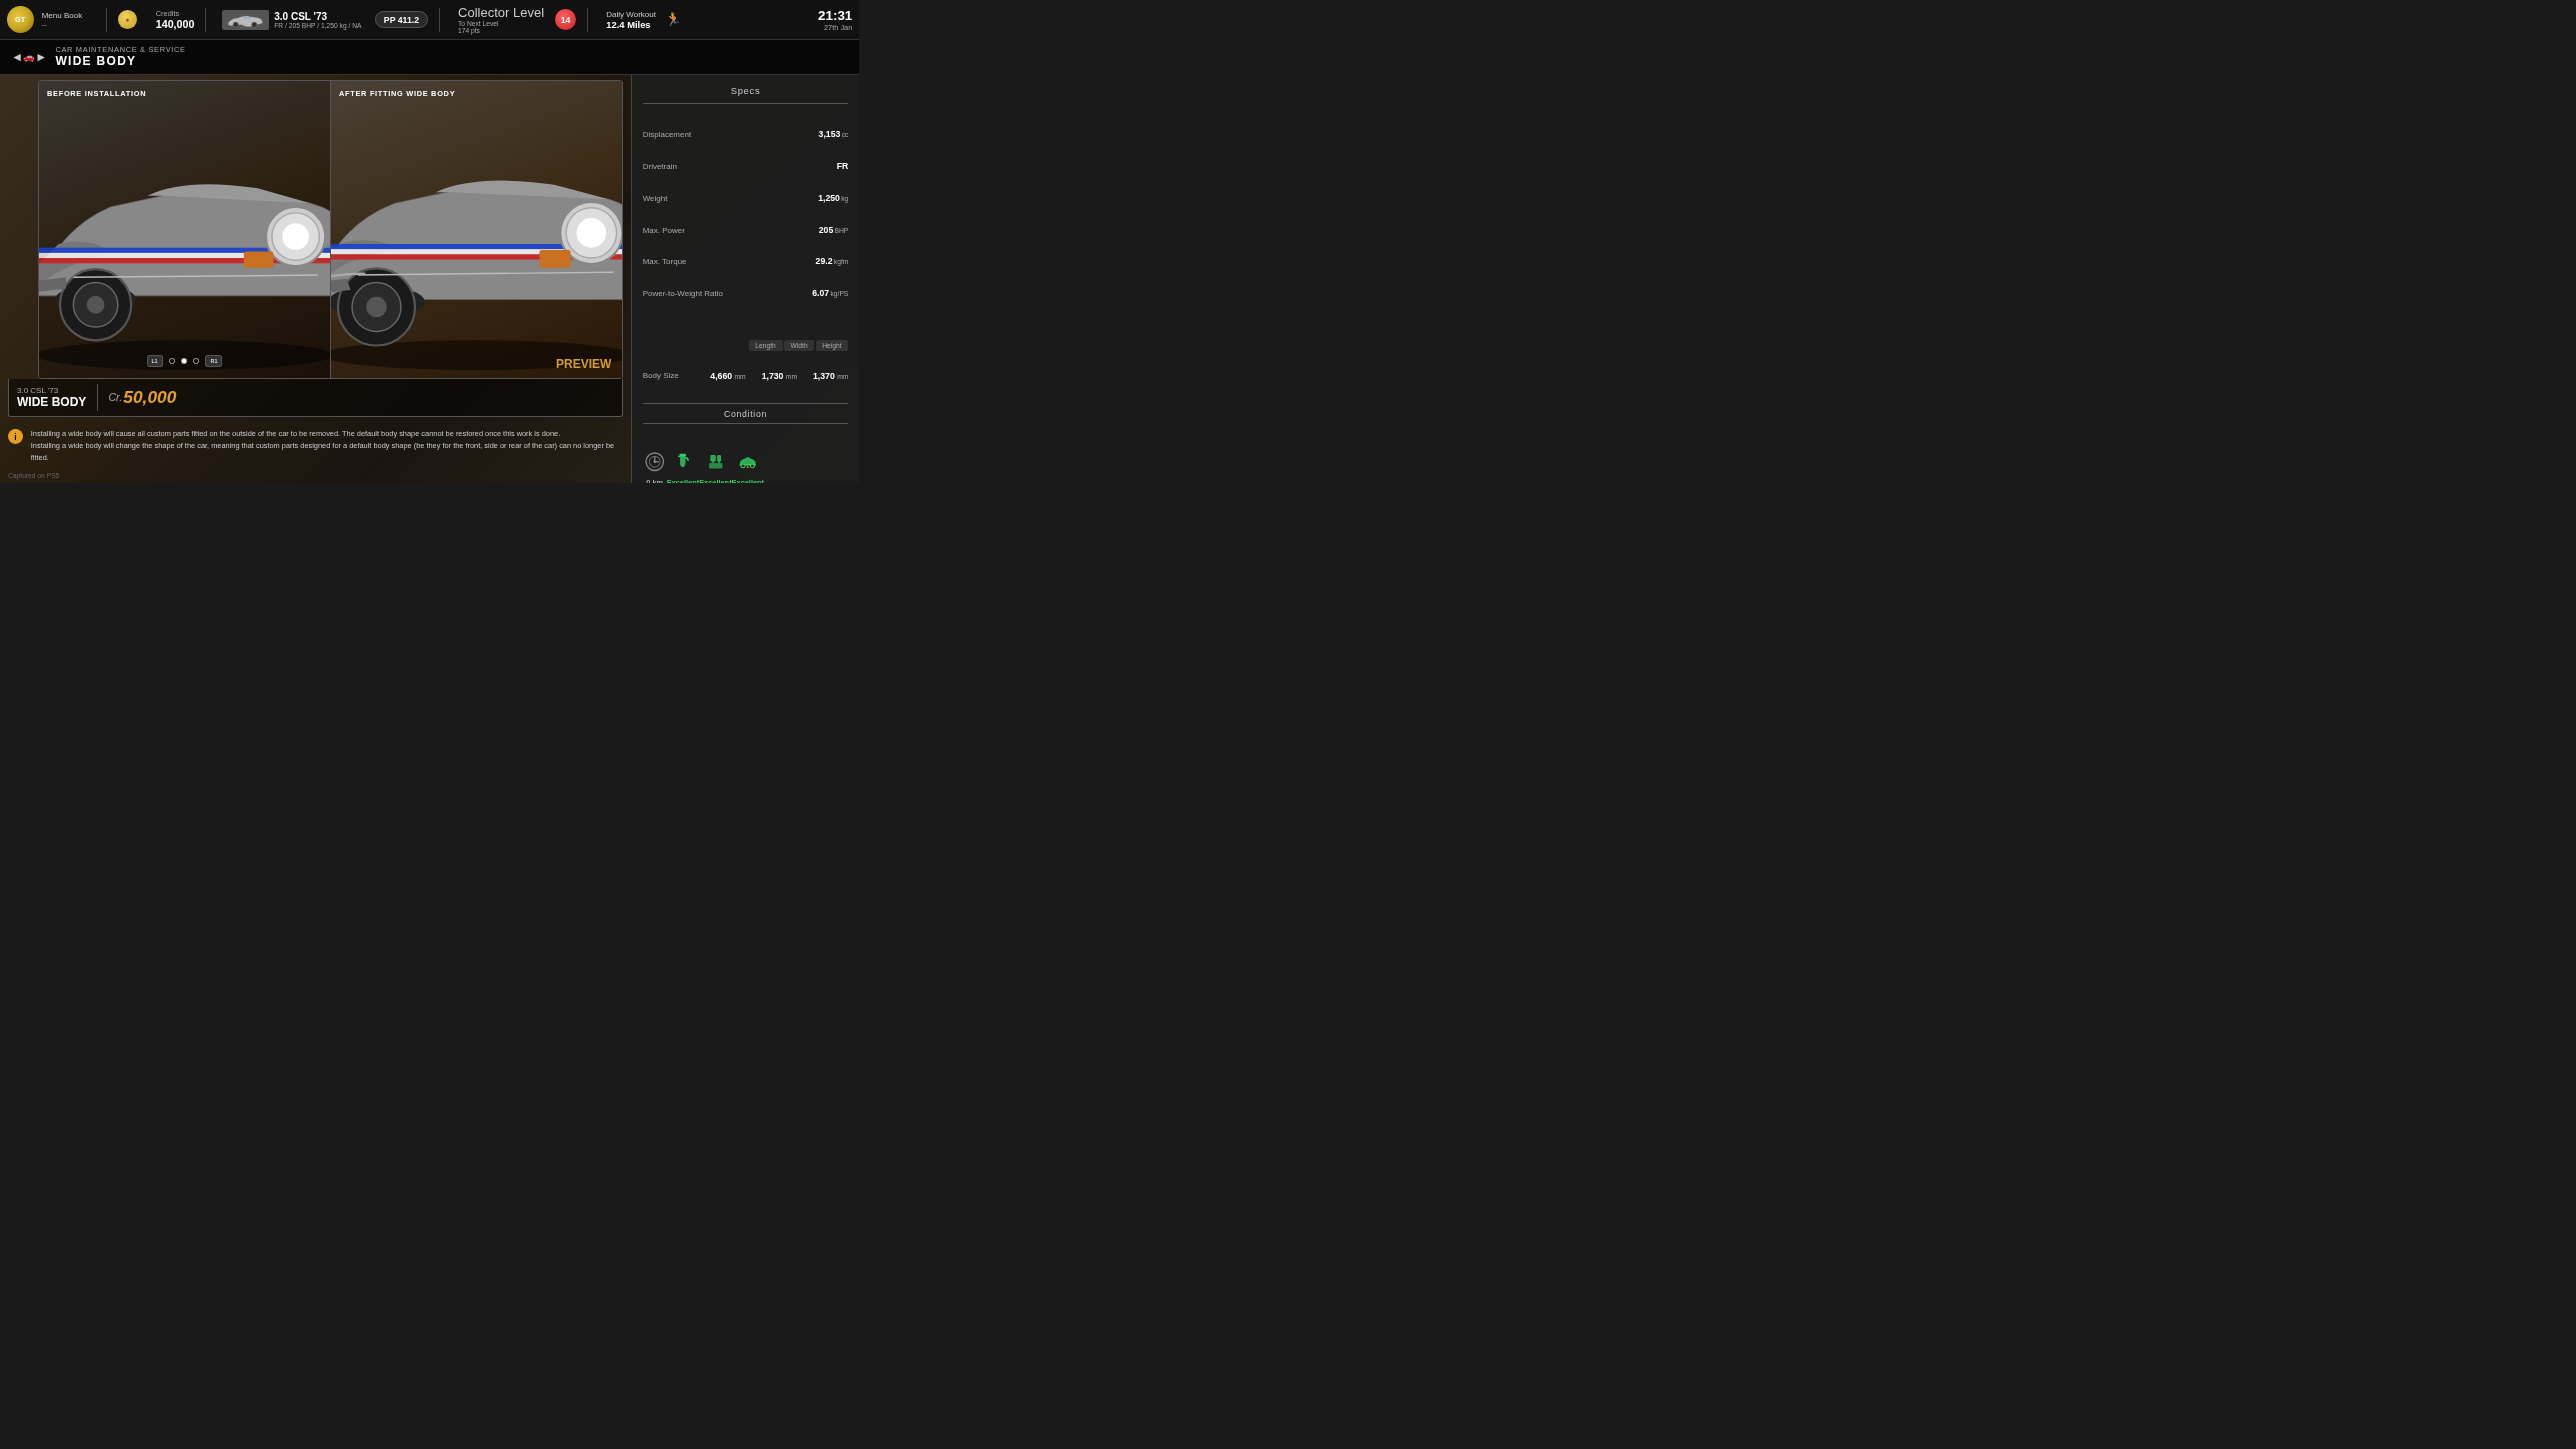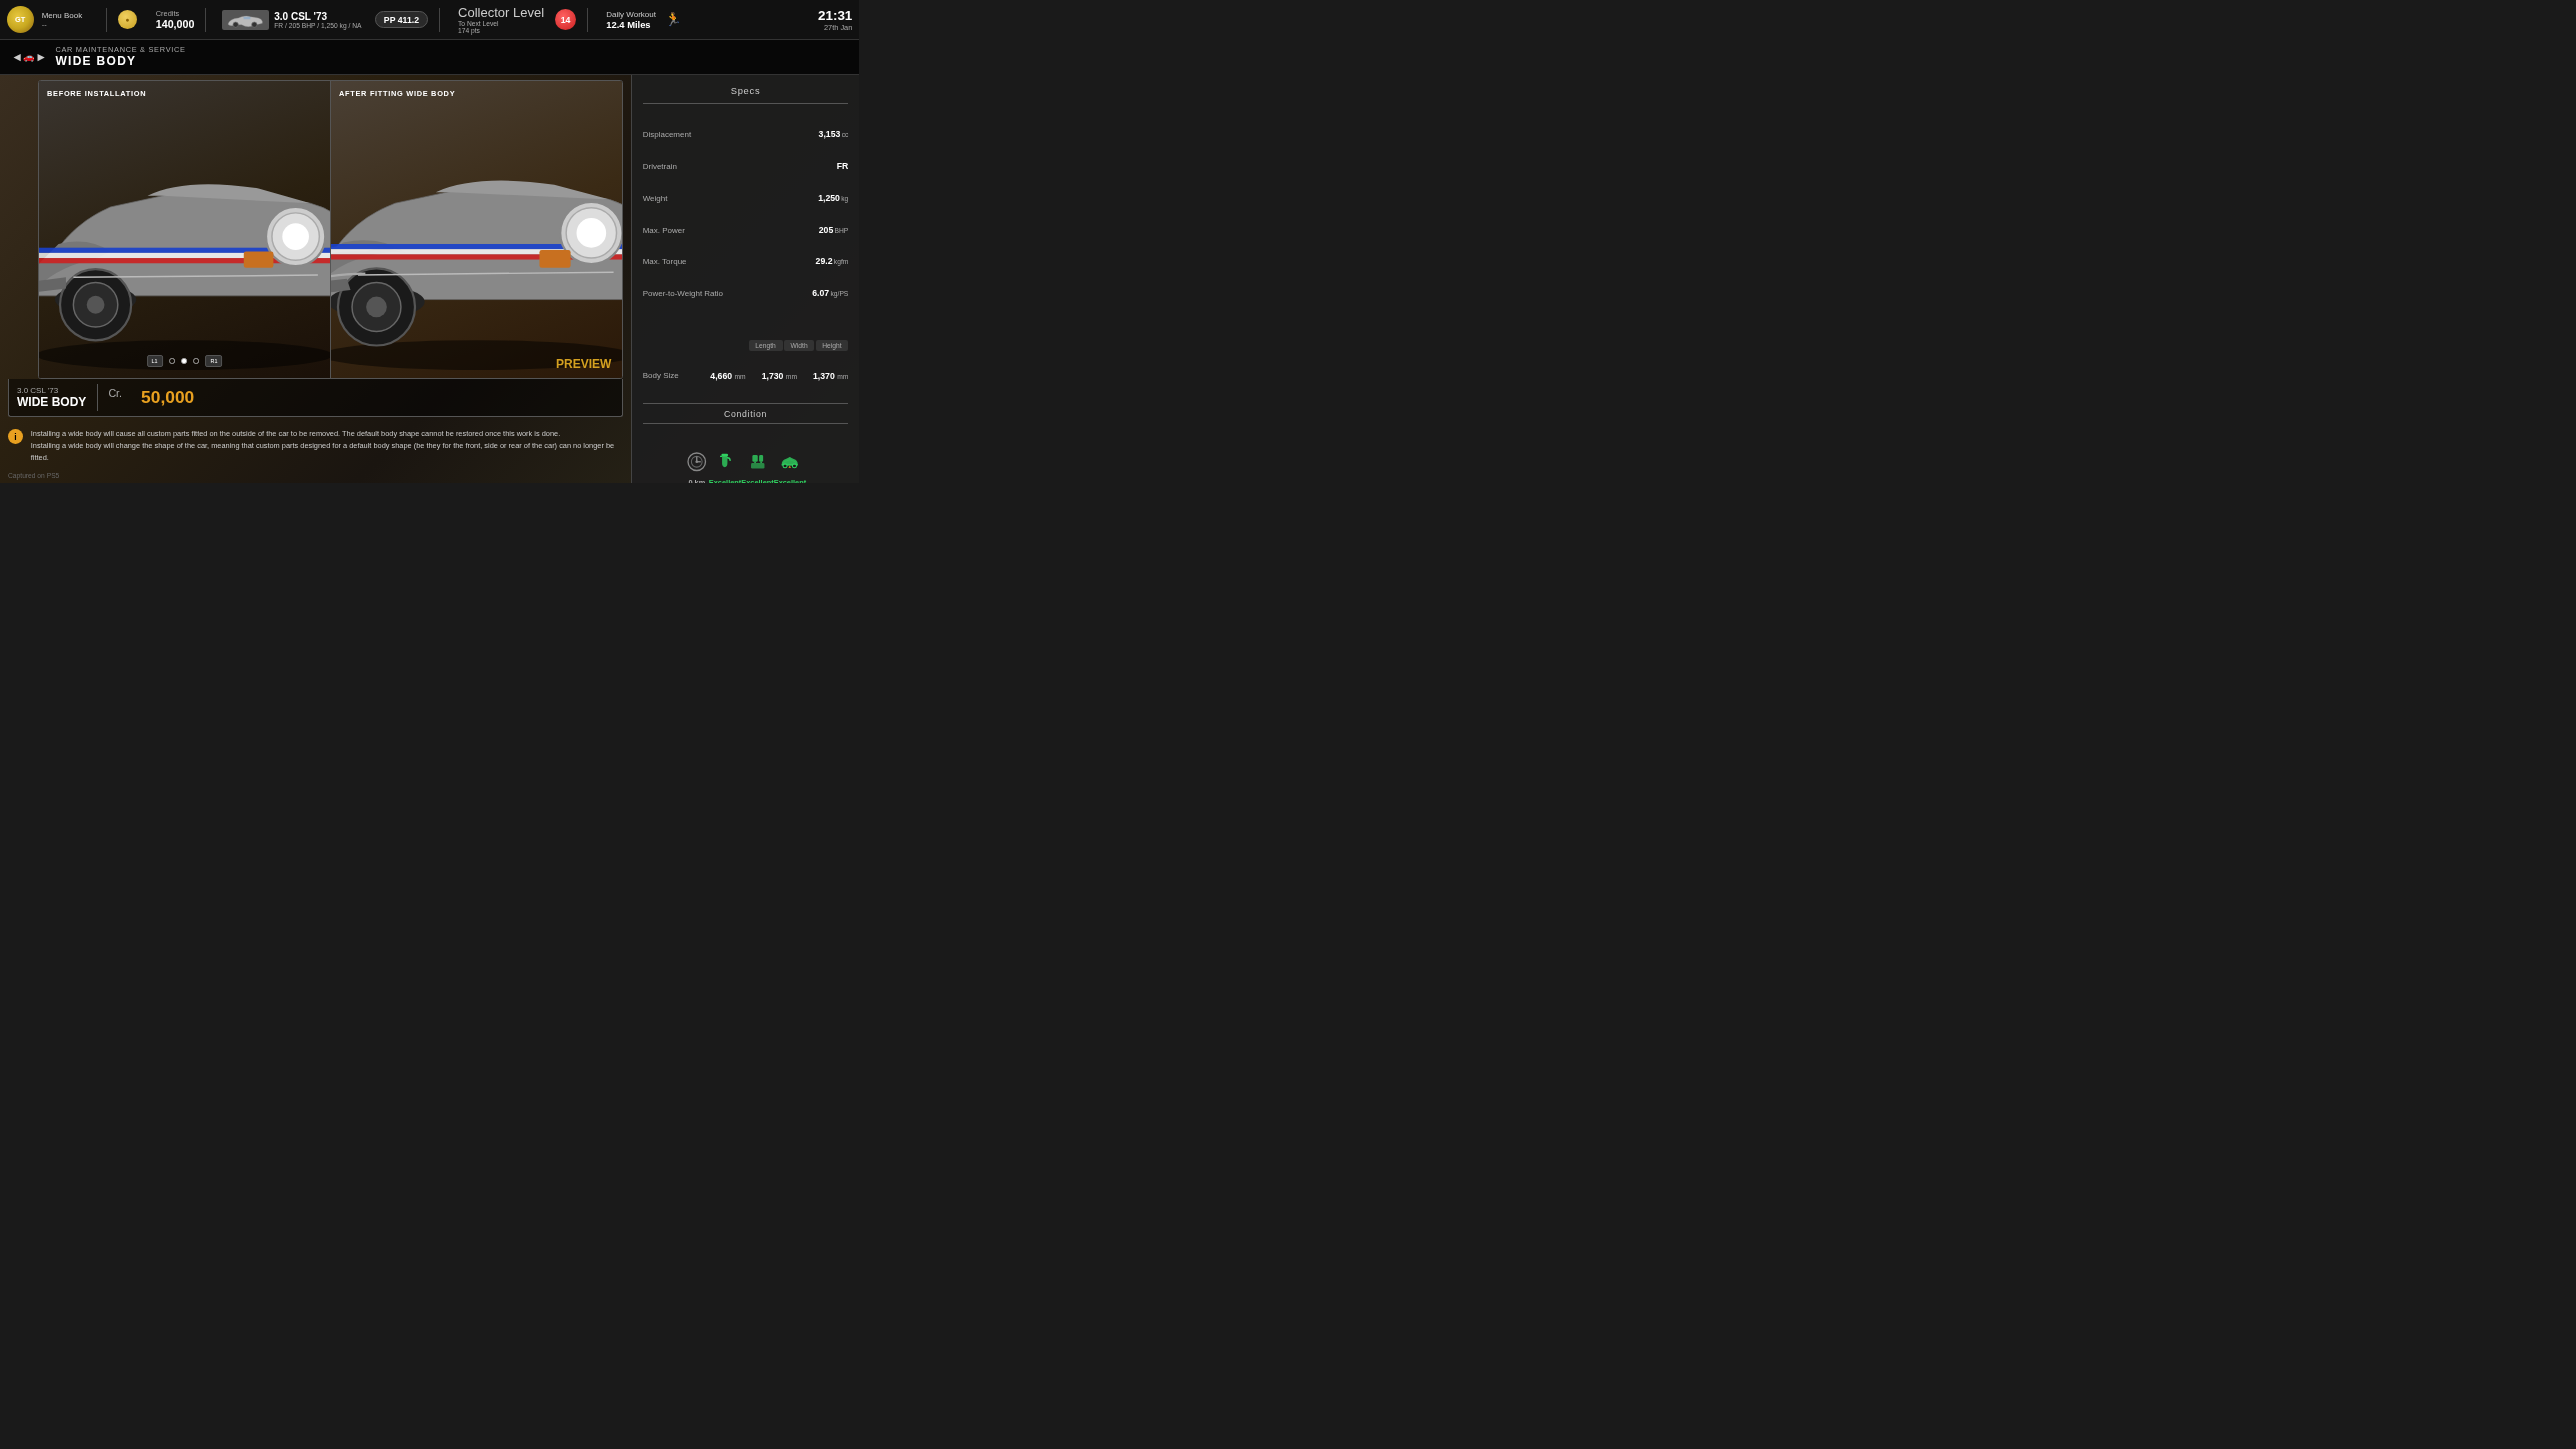--- a/index.html
+++ b/index.html
@@ -251,21 +251,21 @@
       padding: 5.4px 8px;
       border: 0.7px solid #555;
       border-top: none;
       border-radius: 0 0 2.7px 2.7px;
       background: rgba(0,0,0,0.5);
       margin-bottom: 5.4px;
     }
     .car-info-strip .car-model { font-size: 8px; color: #aaa; }
     .car-info-strip .part-name { font-size: 12px; font-weight: bold; color: #fff; }
     .divider-line { width: 0.7px; height: 27px; background: #555; margin: 0 10.7px; }
-    .price-section { display: flex; align-items: flex-start; gap: 19px; }
+    .price-section { display: flex; align-items: center; gap: 1px; font-style: italic; }
     .cr-label { font-size: 10.7px; color: #aaa; }
     .price-value { font-size: 17.4px; font-weight: bold; color: #e8a020; }
 
     
     .warning-section {
       display: flex;
       gap: 8px;
       padding: 5.4px 0;
     }
     .info-icon {
@@ -352,21 +352,21 @@
       color: #ccc;
       padding: 5.4px 0 4px;
       border-top: 0.7px solid #555;
       border-bottom: 0.7px solid #555;
       margin: 4px 0;
       letter-spacing: 0.7px;
     }
 
     .condition-row {
       display: flex;
-      justify-content: center;
+      justify-content: flex-start;
       align-items: center;
       padding: 6.7px 0;
     }
     .condition-item {
       display: flex;
       flex-direction: column;
       align-items: center;
       gap: 4px;
     }
     .condition-icon {

